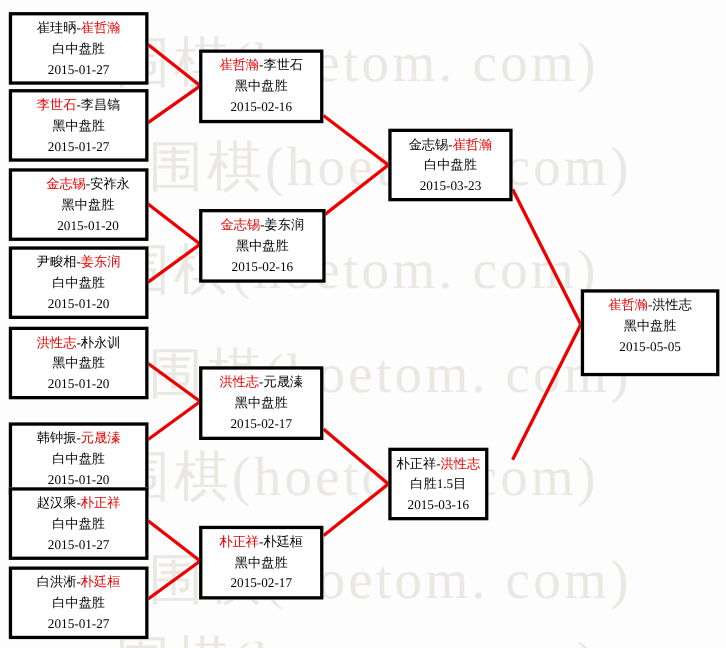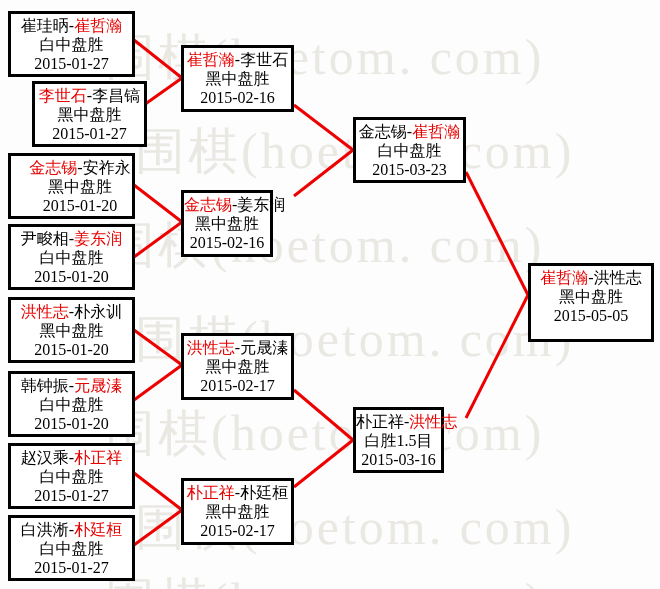--- a/index.html
+++ b/index.html
@@ -22,21 +22,21 @@
     user-select:none;
   }
   svg.connectors { position:absolute; left:0; top:0; z-index:1; }
   .match-box {
     position:absolute;
     z-index:2;
     box-sizing:border-box;
     background: var(--box-bg, #ffffff);
     border: 3px solid var(--box-border, #000000);
     text-align:center;
-    font-size:16px;
+    font-size:12px;
     line-height:19px;
     padding-top:2px;
     color:#000;
   }
   .match-box .players { white-space:nowrap; }
   .match-box .win { color: var(--red-text, #e60000); }
   .match-box .row { display:block; }
 </style>
 </head>
 <body>
@@ -66,61 +66,61 @@
       <line x1="294" y1="487" x2="353" y2="440" stroke="#ee0000" stroke-width="3"></line>
       <line x1="466" y1="172" x2="528" y2="295" stroke="#ee0000" stroke-width="3"></line>
       <line x1="466" y1="418" x2="528" y2="295" stroke="#ee0000" stroke-width="3"></line>
     </svg>
   <div id="boxes">
       <div class="match-box" style="left: 8px; top: 11px; width: 127px; height: 66px;">
         <span class="row players"><span>崔珪昞</span><span>-</span><span class="win">崔哲瀚</span></span>
         <span class="row">白中盘胜</span>
         <span class="row">2015-01-27</span>
       </div>
-      <div class="match-box" style="left: 8px; top: 81px; width: 115px; height: 66px; margin-left: 24px;">
+      <div class="match-box" style="left: 8px; top: 81px; width: 127px; height: 66px;">
         <span class="row players"><span class="win">李世石</span><span>-</span><span>李昌镐</span></span>
         <span class="row">黑中盘胜</span>
         <span class="row">2015-01-27</span>
       </div>
       <div class="match-box" style="left: 8px; top: 153px; width: 127px; height: 66px; padding-left: 17px;">
         <span class="row players"><span class="win">金志锡</span><span>-</span><span>安祚永</span></span>
         <span class="row">黑中盘胜</span>
         <span class="row">2015-01-20</span>
       </div>
       <div class="match-box" style="left: 8px; top: 224px; width: 127px; height: 66px;">
         <span class="row players"><span>尹畯相</span><span>-</span><span class="win">姜东润</span></span>
         <span class="row">白中盘胜</span>
         <span class="row">2015-01-20</span>
       </div>
       <div class="match-box" style="left: 8px; top: 297px; width: 127px; height: 66px;">
         <span class="row players"><span class="win">洪性志</span><span>-</span><span>朴永训</span></span>
         <span class="row">黑中盘胜</span>
         <span class="row">2015-01-20</span>
       </div>
-      <div class="match-box" style="left: 8px; top: 371px; width: 127px; height: 66px;">
+      <div class="match-box" style="left: 8px; top: 384px; width: 127px; height: 66px;">
         <span class="row players"><span>韩钟振</span><span>-</span><span class="win">元晟溱</span></span>
         <span class="row">白中盘胜</span>
         <span class="row">2015-01-20</span>
       </div>
       <div class="match-box" style="left: 8px; top: 443px; width: 127px; height: 66px;">
         <span class="row players"><span>赵汉乘</span><span>-</span><span class="win">朴正祥</span></span>
         <span class="row">白中盘胜</span>
         <span class="row">2015-01-27</span>
       </div>
       <div class="match-box" style="left: 8px; top: 515px; width: 127px; height: 66px; text-align: center;">
         <span class="row players"><span>白洪淅</span><span>-</span><span class="win">朴廷桓</span></span>
         <span class="row">白中盘胜</span>
         <span class="row">2015-01-27</span>
       </div>
       <div class="match-box" style="left: 181px; top: 45px; width: 113px; height: 67px;">
         <span class="row players"><span class="win">崔哲瀚</span><span>-</span><span>李世石</span></span>
         <span class="row">黑中盘胜</span>
         <span class="row">2015-02-16</span>
       </div>
-      <div class="match-box" style="left: 181px; top: 190px; width: 92px; height: 67px;">
+      <div class="match-box" style="left: 181px; top: 190px; width: 115px; height: 67px;">
         <span class="row players"><span class="win">金志锡</span><span>-</span><span>姜东润</span></span>
         <span class="row">黑中盘胜</span>
         <span class="row">2015-02-16</span>
       </div>
       <div class="match-box" style="left: 181px; top: 333px; width: 113px; height: 67px;">
         <span class="row players"><span class="win">洪性志</span><span>-</span><span>元晟溱</span></span>
         <span class="row">黑中盘胜</span>
         <span class="row">2015-02-17</span>
       </div>
       <div class="match-box" style="left: 181px; top: 478px; width: 113px; height: 67px;">

